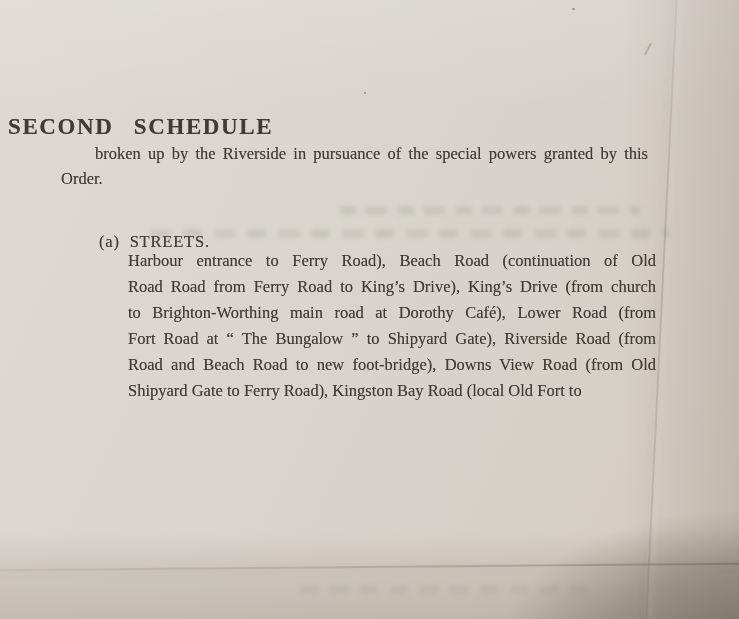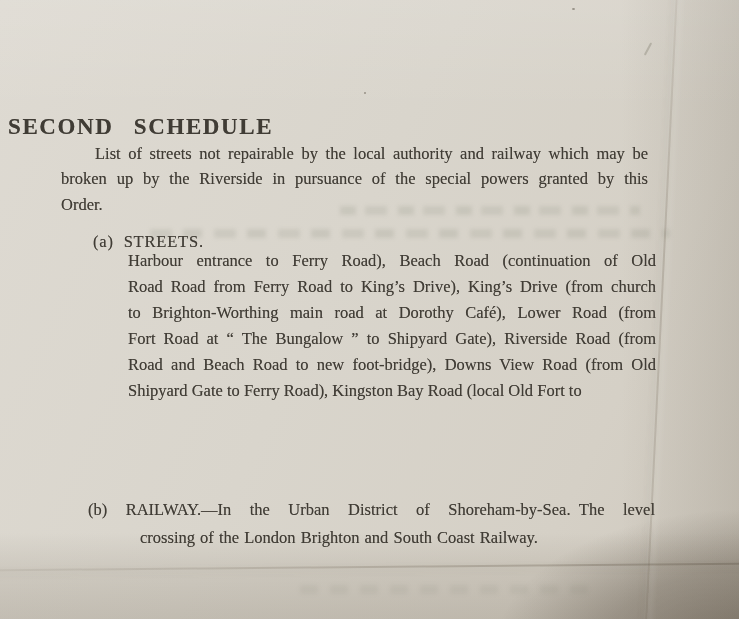--- a/index.html
+++ b/index.html
@@ -61,21 +61,21 @@
     letter-spacing: 1.6px; word-spacing: 13px;
   }
   .block { position: absolute; font-size: 16.5px; }
   .line { text-align: justify; text-align-last: justify; text-justify: inter-word; }
   .block .line:last-child { text-align-last: left; }
 
   .intro { left: 61px; top: 141px; width: 587px; line-height: 25.4px; }
   .intro .line:first-child { text-indent: 34px; }
 
   .section-a-title {
-    position: absolute; left: 93px; top: 232px;
+    position: absolute; left: 99px; top: 232px;
     font-size: 16.5px; word-spacing: 5px; letter-spacing: 0.8px;
   }
   .streets { left: 128px; top: 248px; width: 528px; line-height: 26.1px; }
 
   .railway { left: 88px; top: 496px; width: 567px; line-height: 27.6px; word-spacing: 1px; }
   .railway .line:last-child { padding-left: 52px; }
 </style>
 </head>
 <body>
 
@@ -88,34 +88,29 @@
   <div class="ghost ghost-line-1"></div>
   <div class="ghost ghost-line-2"></div>
   <div class="ghost ghost-line-3"></div>
   <div class="speck speck-1"></div>
   <div class="speck speck-2"></div>
   <div class="speck speck-3"></div>
 
   <h1 class="heading ink">SECOND SCHEDULE</h1>
 
   <div class="intro block ink">
-      <div class="line">List of streets not repairable by the local authority and railway which may be</div>
       <div class="line">broken up by the Riverside in pursuance of the special powers granted by this</div>
       <div class="line">Order.</div>
     </div>
 
   <div class="section-a-title ink">(a) STREETS.</div>
 
   <div class="streets block ink">
       <div class="line">Harbour entrance to Ferry Road), Beach Road (continuation of Old</div>
       <div class="line">Road Road from Ferry Road to King’s Drive), King’s Drive (from church</div>
       <div class="line">to Brighton-Worthing main road at Dorothy Café), Lower Road (from</div>
       <div class="line">Fort Road at “ The Bungalow ” to Shipyard Gate), Riverside Road (from</div>
       <div class="line">Road and Beach Road to new foot-bridge), Downs View Road (from Old</div>
       <div class="line">Shipyard Gate to Ferry Road), Kingston Bay Road (local Old Fort to</div>
     </div>
 
-  <div class="railway block ink">
-      <div class="line">(b) RAILWAY.—In the Urban District of Shoreham-by-Sea. The level</div>
-      <div class="line">crossing of the London Brighton and South Coast Railway.</div>
-    </div>
 
 </div>
 
 </body></html>

